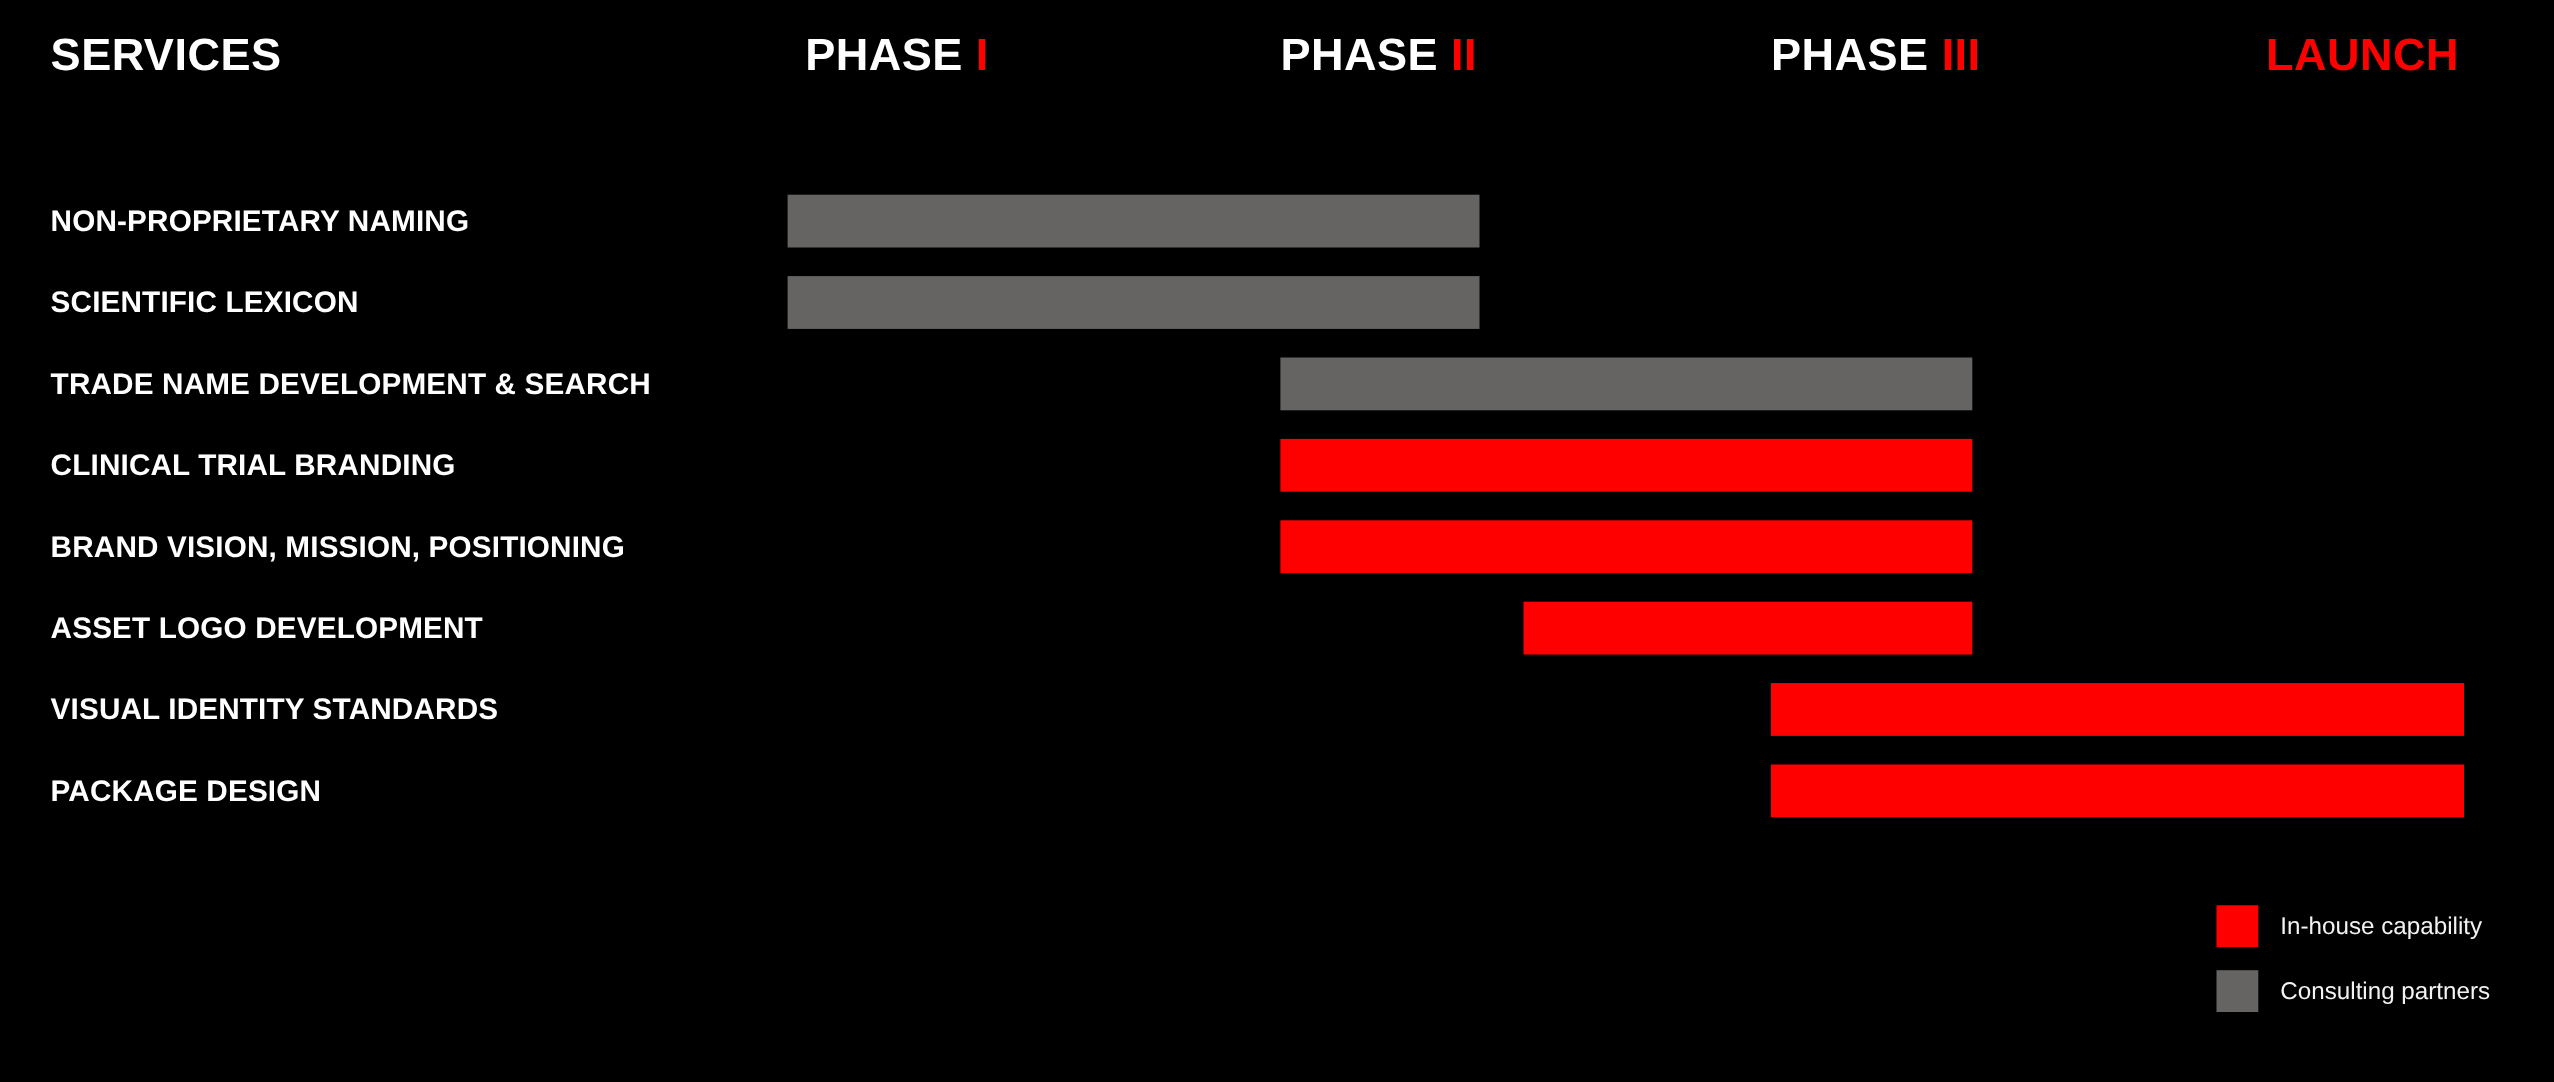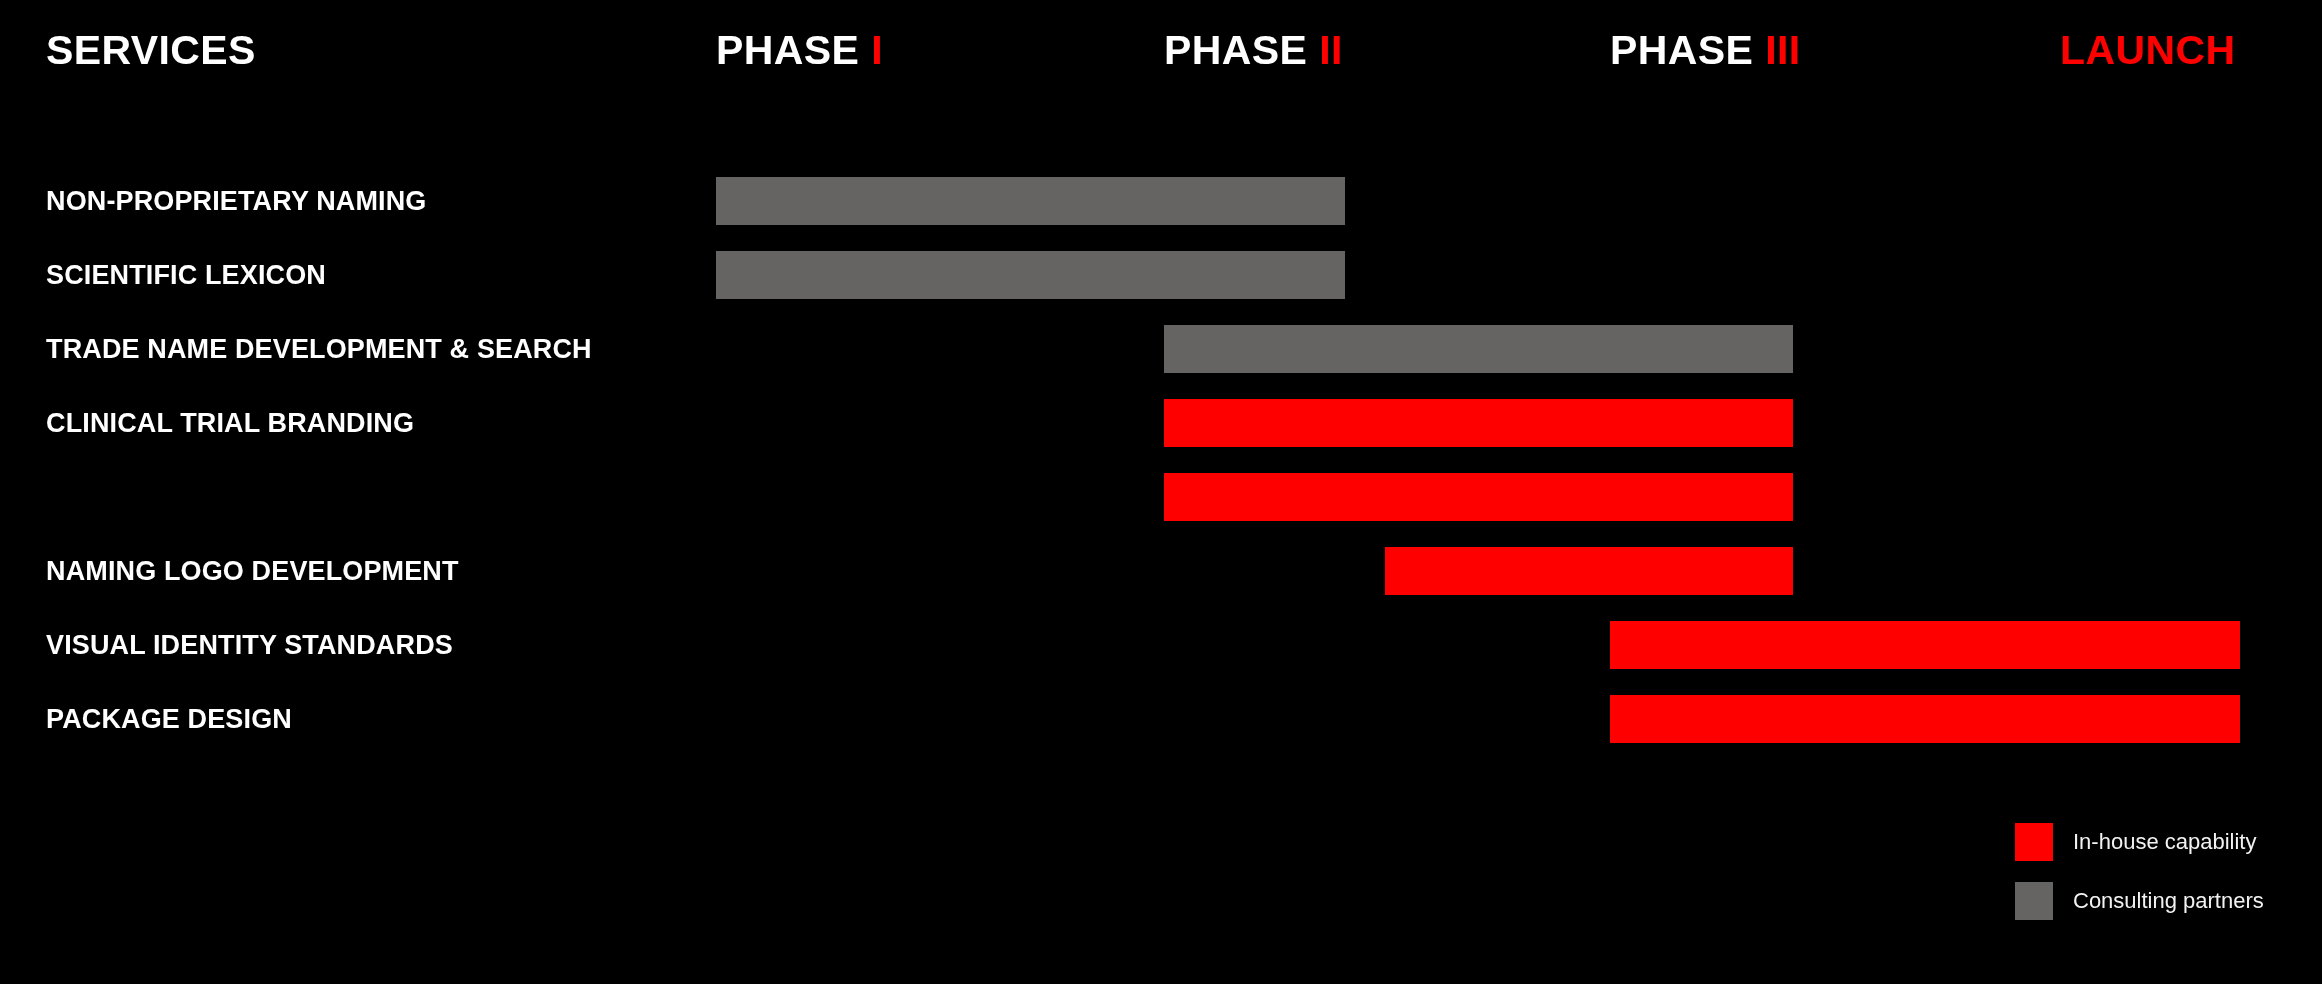--- a/index.html
+++ b/index.html
@@ -117,21 +117,21 @@
   }
 </style>
 </head>
 <body>
 
 <div id="chart-root">
 
   <div class="header-row">
     <div class="header-cell" style="left:46px;text-align:right;">SERVICES</div>
 
-    <div class="header-cell" style="left:716px;"><span>PHASE</span><span class="num">&nbsp;<span>I</span></span></div>
+    <div class="header-cell" style="left:732px;"><span>PHASE</span><span class="num">&nbsp;<span>I</span></span></div>
 
     <div class="header-cell" style="left:1164px;"><span>PHASE</span><span class="num">&nbsp;<span>II</span></span></div>
 
     <div class="header-cell" style="left:1610px;"><span>PHASE</span><span class="num">&nbsp;<span>III</span></span></div>
 
     <div class="header-cell launch" style="left:2060px; width:185px; text-align:left;">LAUNCH</div>
   </div>
 
   <div class="rows">
 
@@ -149,25 +149,26 @@
       <div class="row-label">TRADE NAME DEVELOPMENT &amp; SEARCH</div>
       <div class="row-bar consulting" style="left:1164px; width:629px;"></div>
     </div>
 
     <div class="row" style="top:399px;padding-left:39px;">
       <div class="row-label">CLINICAL TRIAL BRANDING</div>
       <div class="row-bar inhouse" style="left:1164px; width:629px;"></div>
     </div>
 
     <div class="row" style="top:473px;">
+      <div class="row-label">BRAND VISION, MISSION, POSITIONING</div>
       <div class="row-bar inhouse" style="left:1164px; width:629px;"></div>
     </div>
 
     <div class="row" style="top:547px;">
-      <div class="row-label">NAMING LOGO DEVELOPMENT</div>
+      <div class="row-label">ASSET LOGO DEVELOPMENT</div>
       <div class="row-bar inhouse" style="left:1385px; width:408px;"></div>
     </div>
 
     <div class="row" style="top:621px;">
       <div class="row-label">VISUAL IDENTITY STANDARDS</div>
       <div class="row-bar inhouse" style="left:1610px; width:630px;"></div>
     </div>
 
     <div class="row" style="top:695px;">
       <div class="row-label">PACKAGE DESIGN</div>

